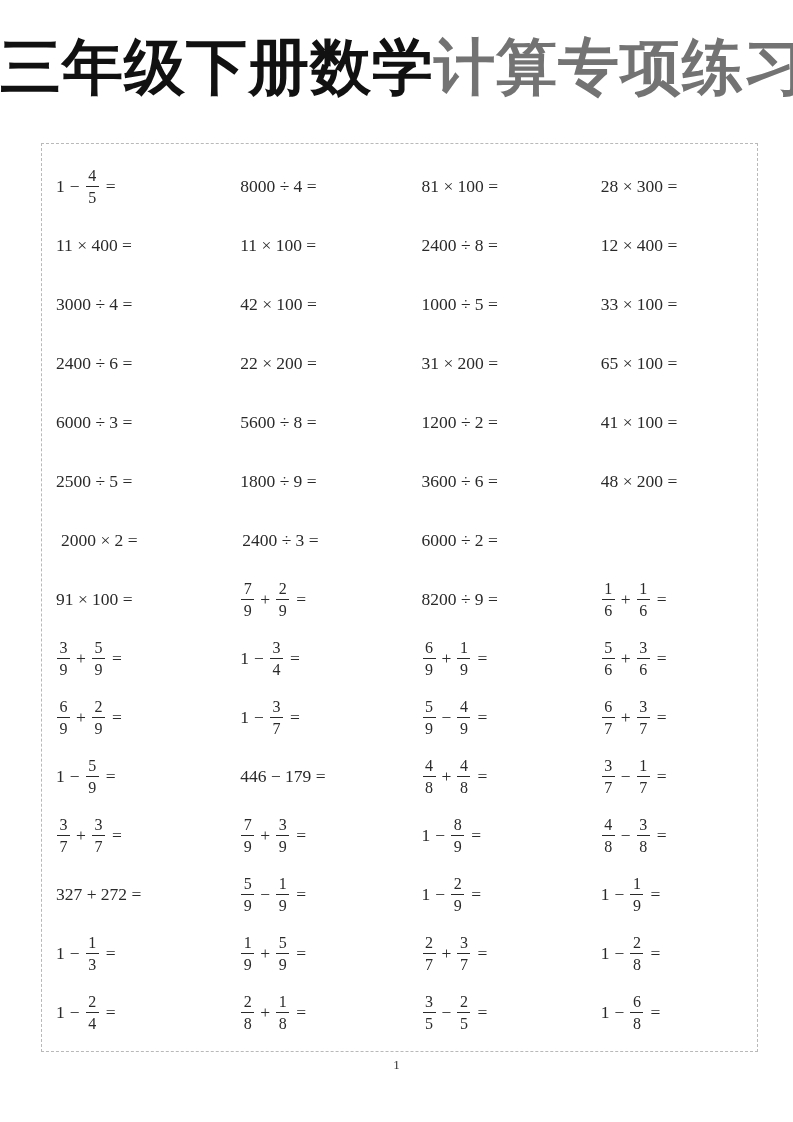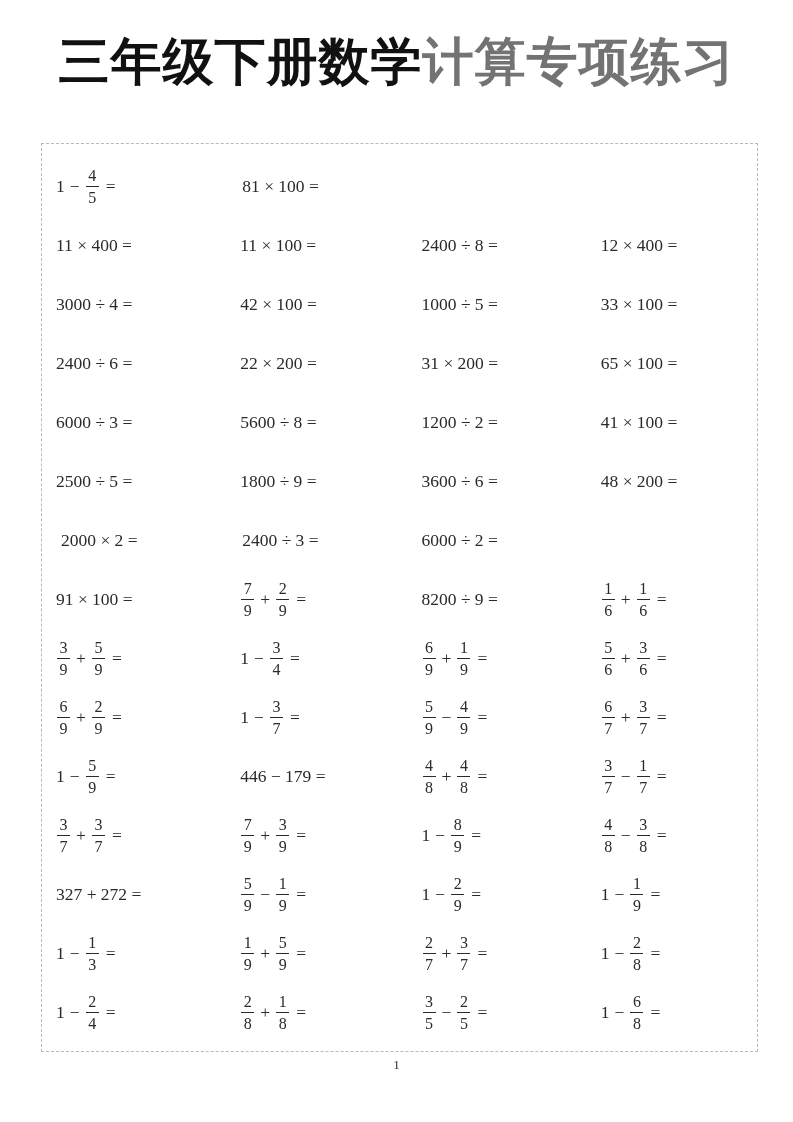--- a/index.html
+++ b/index.html
@@ -20,21 +20,21 @@
     position: absolute;
     left: 0;
     top: 36px;
     width: 793px;
     text-align: center;
     white-space: nowrap;
     line-height: 1;
   }
   .title-text {
     font-family: "DejaVu Serif", "Liberation Serif", serif;
-    font-size: 51px;
+    font-size: 61px;
     font-weight: bold;
     letter-spacing: 1px;
   }
   .title-black { color: #111111; }
   .title-red   { color: #737373; }
 
   
   .sheet {
     position: absolute;
     left: 41px;
@@ -151,25 +151,35 @@
           <span class="tok">1</span>
           <span class="op">−</span>
           <span class="frac">
             <span class="num">4</span>
             <span class="bar"></span>
             <span class="den">5</span>
           </span>
           <span class="eq">=</span>
         </span>
       </div>
+      <div class="pcell c1">
+        <span class="expr">
+          <span class="tok">8000 ÷ 4 =</span>
+        </span>
+      </div>
       <div class="pcell c2">
         <span class="expr">
           <span class="tok">81 × 100 =</span>
         </span>
       </div>
+      <div class="pcell c3">
+        <span class="expr">
+          <span class="tok">28 × 300 =</span>
+        </span>
+      </div>
     </div>
     <div class="prow">
       <div class="pcell c0">
         <span class="expr">
           <span class="tok">11 × 400 =</span>
         </span>
       </div>
       <div class="pcell c1">
         <span class="expr">
           <span class="tok">11 × 100 =</span>

